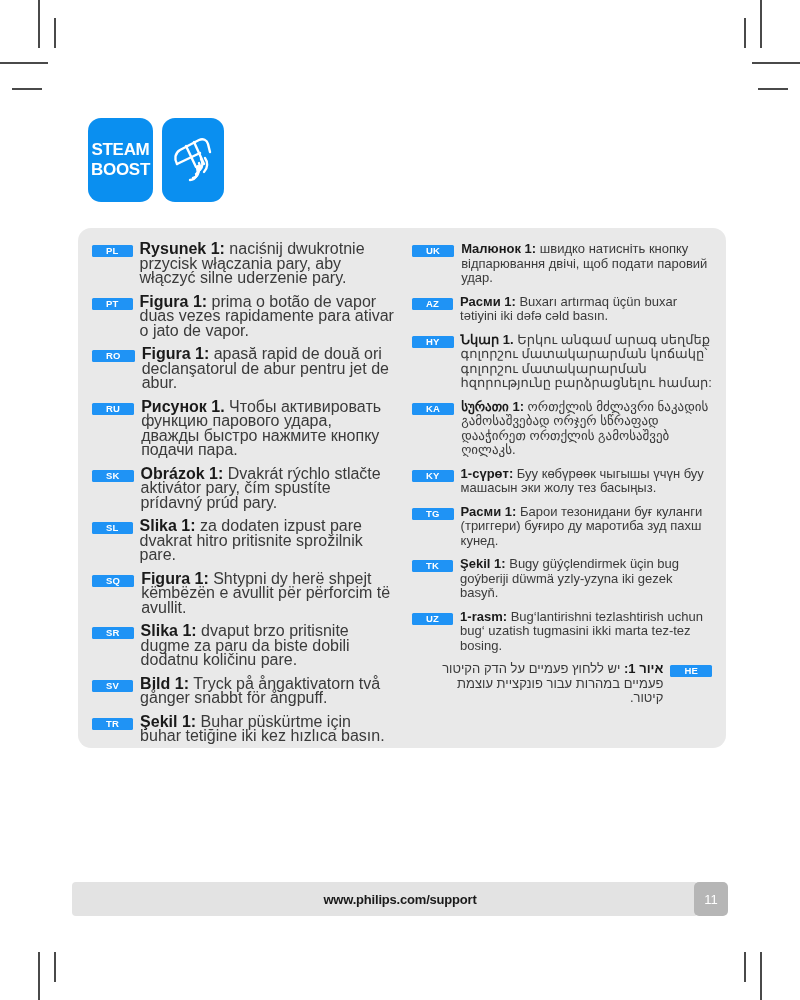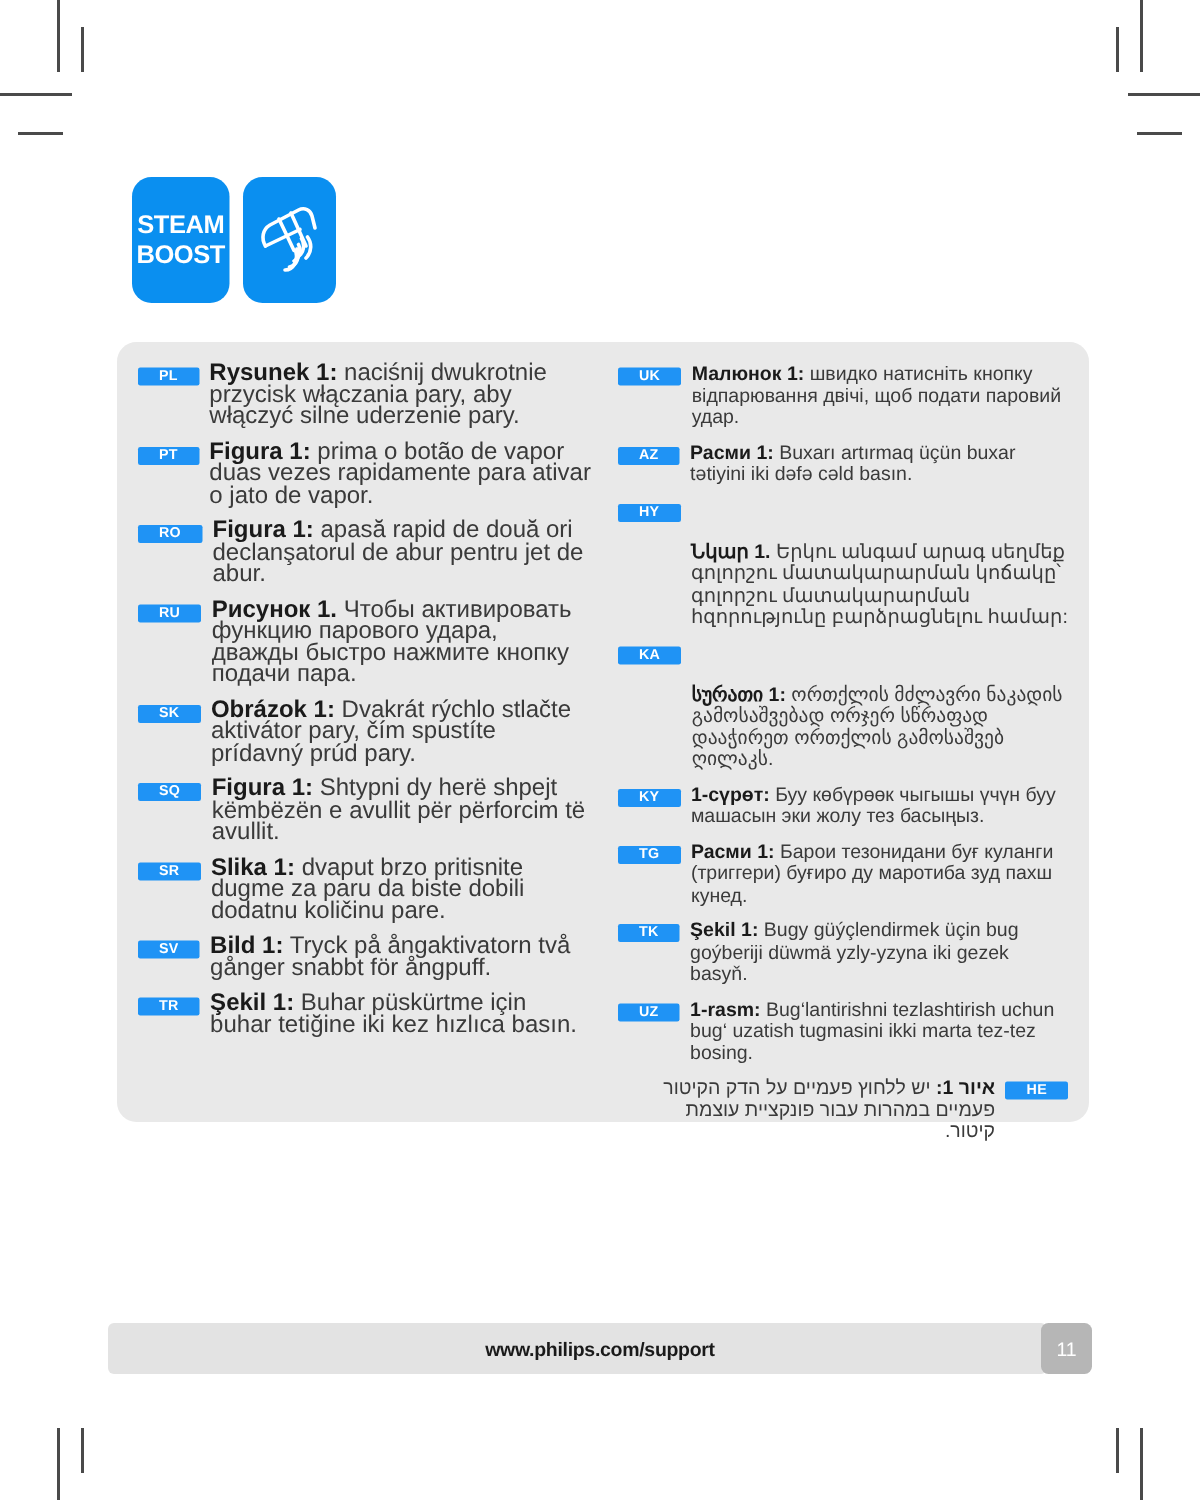--- a/index.html
+++ b/index.html
@@ -106,21 +106,21 @@
   .entry.rtl .body {
     margin-left: 16px;
     margin-right: 7px;
     text-align: right;
   }
   .fig {
     font-weight: bold;
     color: #1a1a1a;
   }
   .col.right .entry .body { font-size: 13px; }
-  .ka .body, .hy .body { font-size: 10.1px; margin-top: 28px; }
+  .ka .body, .hy .body { font-size: 10.1px; }
 
   
   .footer {
     position: absolute;
     left: 72px; top: 882px;
     width: 656px; height: 34px;
     display: flex;
     align-items: stretch;
   }
   .footer-bar {
@@ -207,20 +207,24 @@
             <span class="body"><span class="fig">Figura 1:</span><span>  apasă rapid de două ori declanşatorul de abur pentru jet de abur.</span></span>
           </div>
           <div class="entry ru">
             <span class="badge">RU</span>
             <span class="body"><span class="fig">Рисунок 1.</span><span> Чтобы активировать функцию парового удара, дважды быстро нажмите кнопку подачи пара.</span></span>
           </div>
           <div class="entry sk">
             <span class="badge">SK</span>
             <span class="body"><span class="fig">Obrázok 1:</span><span> Dvakrát rýchlo stlačte aktivátor pary, čím spustíte prídavný prúd pary.</span></span>
           </div>
+          <div class="entry sl">
+            <span class="badge">SL</span>
+            <span class="body"><span class="fig">Slika 1:</span><span> za dodaten izpust pare dvakrat hitro pritisnite sprožilnik pare.</span></span>
+          </div>
           <div class="entry sq">
             <span class="badge">SQ</span>
             <span class="body"><span class="fig">Figura 1:</span><span> Shtypni dy herë shpejt këmbëzën e avullit për përforcim të avullit.</span></span>
           </div>
           <div class="entry sr">
             <span class="badge">SR</span>
             <span class="body"><span class="fig">Slika 1:</span><span> dvaput brzo pritisnite dugme za paru da biste dobili dodatnu količinu pare.</span></span>
           </div>
           <div class="entry sv">
             <span class="badge">SV</span>

